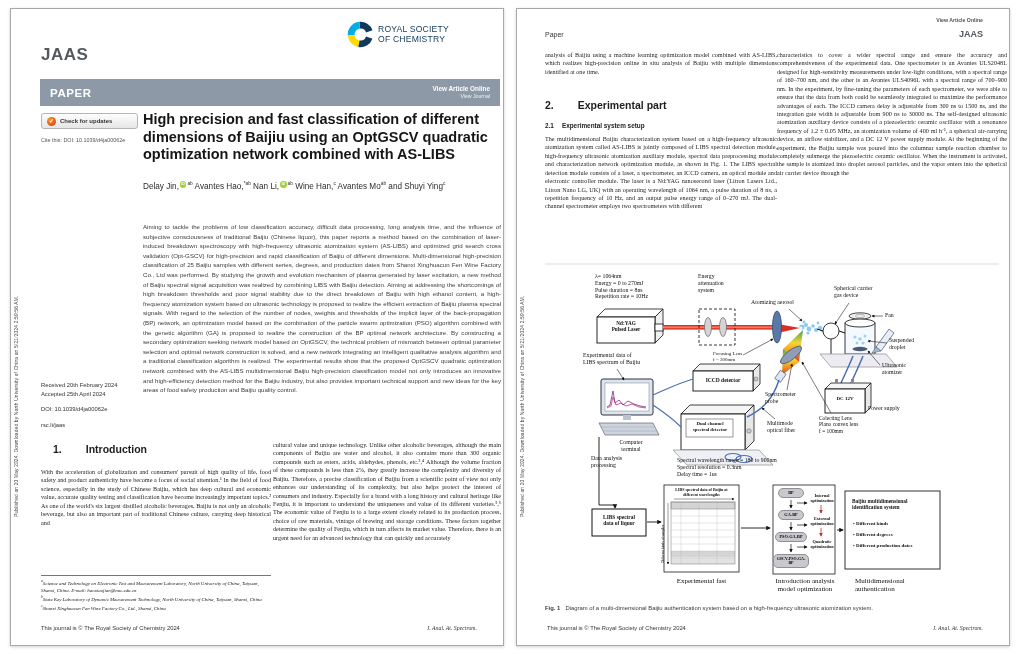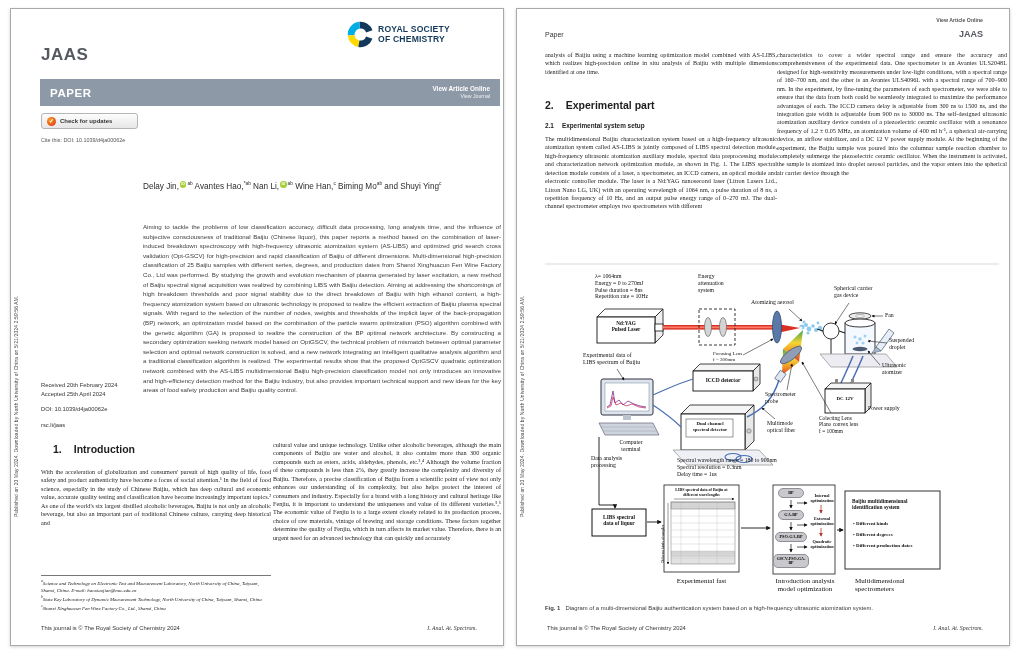--- a/index.html
+++ b/index.html
@@ -2,38 +2,38 @@
 <html><head>
 <meta charset="utf-8">
 <style>
   html,body{margin:0;padding:0;}
   body{width:1024px;height:654px;background:#fff;font-family:"Liberation Sans",sans-serif;}
   .wrap{display:flex;gap:12px;padding:8px 10px;}
   .pg{position:relative;width:494px;height:638px;background:#fff;border:1px solid #a9a9a9;box-shadow:0 1px 3px rgba(0,0,0,.18);box-sizing:border-box;}
   .vside{position:absolute;left:3px;top:78px;height:430px;width:9px;writing-mode:vertical-rl;transform:rotate(180deg);font-size:4.8px;color:#444;letter-spacing:.2px;}
   .jlogo{position:absolute;left:30px;top:36px;font-size:17px;font-weight:bold;color:#54585f;letter-spacing:.5px;}
   .rsclogo{position:absolute;left:336px;top:12px;display:flex;align-items:center;gap:4px;}
-  .rsctxt{display:flex;flex-direction:column;font-size:8.6px;font-weight:700;color:#12395b;line-height:1.12;letter-spacing:.2px;}
+  .rsctxt{display:flex;flex-direction:column;font-size:8.6px;font-weight:400;color:#12395b;line-height:1.12;letter-spacing:.2px;}
   .banner{position:absolute;left:29px;top:70px;width:460px;height:27px;background:#8e99a8;color:#fff;display:flex;align-items:center;justify-content:space-between;padding:0 10px;box-sizing:border-box;}
   .btype{font-size:11.5px;font-weight:bold;letter-spacing:.6px;}
   .blinks{display:flex;flex-direction:column;align-items:flex-end;line-height:1.25;}
   .vaol{font-size:6.4px;font-weight:bold;}
   .vjl{font-size:5.2px;opacity:.85;}
   .check{position:absolute;left:30px;top:104px;width:97px;height:16px;border:1px solid #b5b5b5;background:linear-gradient(#fdfdfd,#e6e6e6);border-radius:3px;display:flex;align-items:center;gap:4px;padding:0 5px;box-sizing:border-box;font-size:6px;font-weight:bold;color:#333;}
   .cicon{width:9px;height:9px;border-radius:50%;background:radial-gradient(circle at 35% 35%,#f6a21d,#e2231a);color:#fff;font-size:6px;line-height:9px;text-align:center;flex:0 0 9px;}
   .cite{position:absolute;left:30px;top:128px;font-size:5.4px;color:#555;}
   .title{position:absolute;left:132px;top:102px;width:358px;margin:0;font-size:14.5px;line-height:1.22;color:#161616;font-weight:bold;}
   .authors{position:absolute;left:132px;top:171px;width:358px;font-size:8.2px;color:#2c2c2c;line-height:1.55;}
   .authors sup{font-size:4.8px;}
   .orcid{display:inline-block;width:6.5px;height:6.5px;border-radius:50%;background:#a6ce39;color:#fff;font-size:3.8px;font-weight:bold;text-align:center;line-height:6.5px;vertical-align:super;margin:0 1px;}
   .abstract{position:absolute;left:132px;top:213px;width:358px;font-size:6.15px;line-height:1.56;color:#3d3d3d;text-align:justify;}
   .recv{position:absolute;left:30px;top:372px;width:98px;font-size:5.8px;color:#333;line-height:1.5;}
   .recv .gap{margin-top:7px;}
   .h1sec{position:absolute;font-size:10.5px;font-weight:bold;color:#1d1d1d;}
-  .h1sec .st{margin-left:12px;}
+  .h1sec .st{margin-left:24px;}
   .col{position:absolute;font-size:6.2px;line-height:1.36;color:#1f1f1f;text-align:justify;font-family:"Liberation Serif",serif;}
   .fns{position:absolute;left:30px;top:566px;width:230px;font-size:4.9px;line-height:1.5;color:#222;font-family:"Liberation Serif",serif;font-style:italic;border-top:.5px solid #777;padding-top:3px;}
   .fns sup{font-size:3.6px;}
   .fns div{margin-bottom:1px;}
   .pfoot{position:absolute;left:30px;right:26px;top:616px;display:flex;justify-content:space-between;font-size:5.8px;color:#333;}
   .pfoot .it{font-style:italic;font-family:"Liberation Serif",serif;}
   .rvao{position:absolute;right:26px;top:8px;font-size:5.2px;font-weight:bold;color:#555;}
   .rhead{position:absolute;left:28px;right:26px;top:20px;display:flex;justify-content:space-between;align-items:baseline;}
   .rph{font-size:7px;color:#333;}
   .rjh{font-size:9px;font-weight:bold;color:#54585f;}
@@ -80,23 +80,24 @@
         <span class="vjl">View Journal</span>
       </span>
     </div>
 
     <div class="check">
       <span class="cicon">✓</span>
       <span>Check for updates</span>
     </div>
     <div class="cite">Cite this: DOI: 10.1039/d4ja00062e</div>
 
+    <h1 class="title">High precision and fast classification of different dimensions of Baijiu using an OptGSCV quadratic optimization network combined with AS-LIBS</h1>
 
     <div class="authors">
-      <span>Delay Jin,</span><span class="orcid">iD</span><sup>ab</sup><span> Avantes Hao,</span><sup>*ab</sup><span> Nan Li,</span><span class="orcid">iD</span><sup>ab</sup><span> Wine Han,</span><sup>c</sup><span> Biming Mo</span><sup>ab</sup><span> and Shuyi Ying</span><sup>c</sup>
+      <span>Delay Jin,</span><span class="orcid">iD</span><sup>ab</sup><span> Avantes Hao,</span><sup>*ab</sup><span> Nan Li,</span><span class="orcid">iD</span><sup>ab</sup><span> Wine Han,</span><sup>c</sup><span> Avantes Mo</span><sup>ab</sup><span> and Shuyi Ying</span><sup>c</sup>
     </div>
 
     <div class="abstract">Aiming to tackle the problems of low classification accuracy, difficult data processing, long analysis time, and the influence of subjective consciousness of traditional Baijiu (Chinese liquor), this paper reports a method based on the combination of laser-induced breakdown spectroscopy with high-frequency ultrasonic atomization system (AS-LIBS) and optimized grid search cross validation (Opt-GSCV) for high-precision and rapid classification of Baijiu of different dimensions. Multi-dimensional high-precision classification of 25 Baijiu samples with different series, degrees, and production dates from Shanxi Xinghuacun Fen Wine Factory Co., Ltd was performed. By studying the growth and evolution mechanism of plasma generated by laser excitation, a new method of Baijiu spectral signal acquisition was realized by combining LIBS with Baijiu detection. Aiming at addressing the shortcomings of high breakdown thresholds and poor signal stability due to the direct breakdown of Baijiu with high ethanol content, a high-frequency atomization system based on ultrasonic technology is proposed to realize the efficient extraction of Baijiu plasma spectral signals. With regard to the selection of the number of nodes, weights and thresholds of the implicit layer of the back-propagation (BP) network, an optimization model based on the combination of the particle swarm optimization (PSO) algorithm combined with the genetic algorithm (GA) is proposed to realize the construction of the BP optimal network architecture. By constructing a secondary optimization seeking network model based on OptGSCV, the technical problem of mismatch between optimal parameter selection and optimal network construction is solved, and a new network integrating an intelligent qualitative analysis algorithm and a traditional classification algorithm is realized. The experimental results show that the proposed OptGSCV quadratic optimization network combined with the AS-LIBS multidimensional Baijiu high-precision classification model not only introduces an innovative and high-efficiency detection method for the Baijiu industry, but also provides important technical support and new ideas for the key areas of food safety production and Baijiu quality control.</div>
 
     <div class="recv">
       <div>Received 20th February 2024</div>
       <div>Accepted 25th April 2024</div>
       <div class="gap">DOI: 10.1039/d4ja00062e</div>
       <div class="gap">rsc.li/jaas</div>
     </div>
@@ -403,21 +404,21 @@
 
       <div class="fl c" style="left:226px;top:318px;width:84px;font-size:7px;">Introduction analysis
 model optimization</div>
 
       <div class="fl b" style="left:315px;top:239px;width:84px;font-size:5.4px;">Baijiu multidimensional
 identification system</div>
       <div class="blt" style="left:316px;top:262px;">Different kinds</div>
       <div class="blt" style="left:316px;top:273px;">Different degrees</div>
       <div class="blt" style="left:316px;top:284px;">Different production dates</div>
       <div class="fl" style="left:318px;top:318px;width:80px;font-size:7px;">Multidimensional
-spectrometers</div>
+authentication</div>
     </div>
 
     <div class="cap">
       <span class="ct">Fig. 1</span><span>Diagram of a multi-dimensional Baijiu authentication system based on a high-frequency ultrasonic atomization system.</span>
     </div>
 
     <div class="pfoot">
       <span>This journal is © The Royal Society of Chemistry 2024</span>
       <span class="it">J. Anal. At. Spectrom.</span>
     </div>

